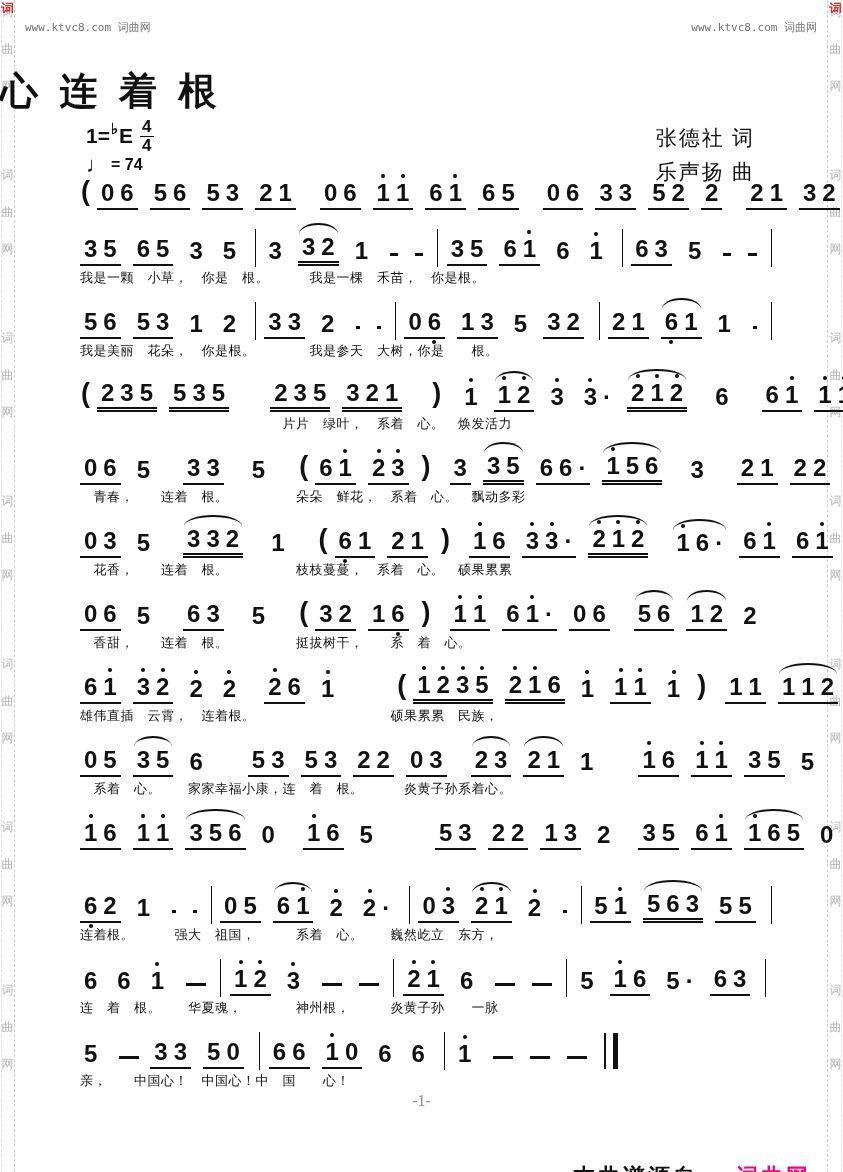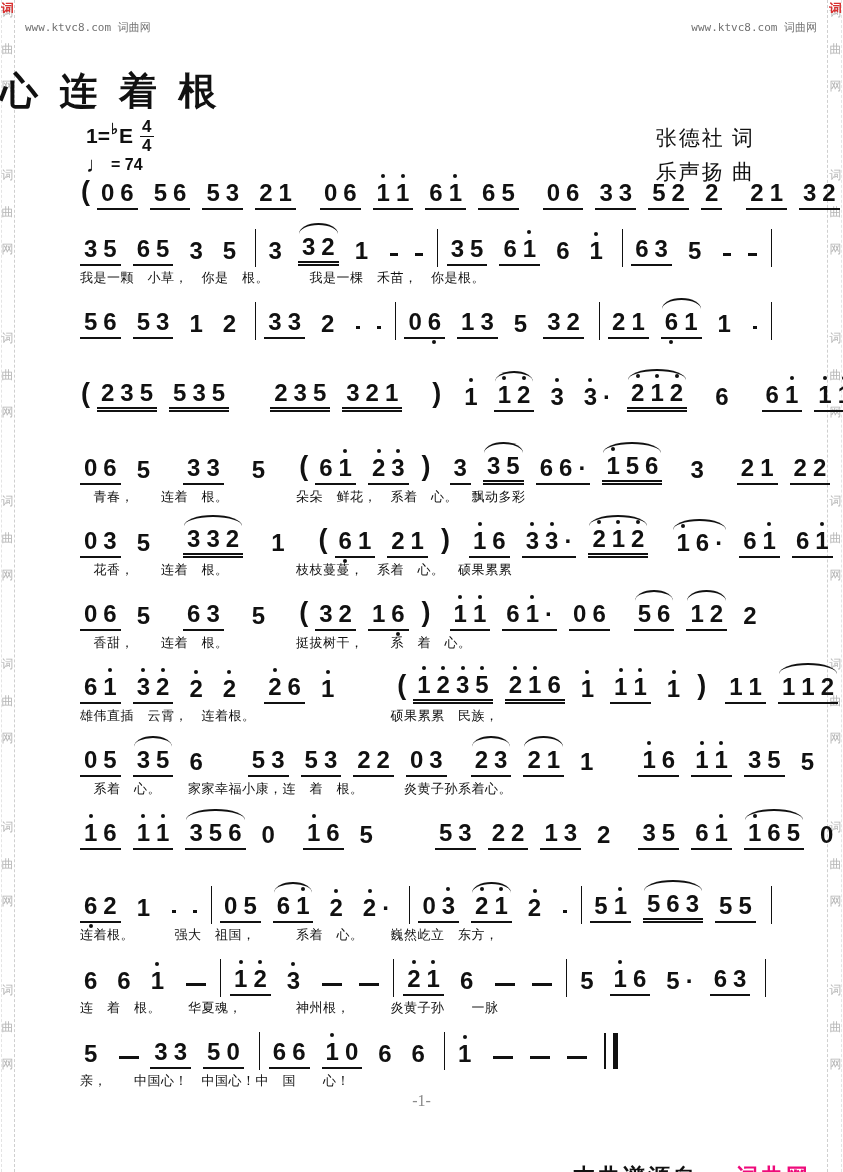--- a/index.html
+++ b/index.html
@@ -323,20 +323,21 @@
           <span class="tok u1 arc">
             <span class="ch lo">6</span>
             <span class="ch">1</span>
           </span>
           <span class="tok">
             <span class="ch">1</span>
           </span>
           <span class="tok dash"></span>
           <span class="tok bar"></span>
         </div>
+        <div class="lyr-line">我是美丽　花朵，　你是根。　　　　我是参天　大树，你是　　根。</div>
       </div>
       <div class="system">
         <div class="notes">
           <span class="tok paren">(</span>
           <span class="tok u2">
             <span class="ch">2</span>
             <span class="ch">3</span>
             <span class="ch">5</span>
           </span>
           <span class="tok u2">
@@ -386,20 +387,21 @@
           <span class="tok u1">
             <span class="ch">6</span>
             <span class="ch hi">1</span>
           </span>
           <span class="tok u1">
             <span class="ch hi">1</span>
             <span class="ch hi">1</span>
           </span>
           <span class="tok bar"></span>
         </div>
+        <div class="lyr-line">　　　　　　　　　　　　　　　片片　绿叶，　系着　心。　焕发活力</div>
       </div>
       <div class="system">
         <div class="notes">
           <span class="tok u1">
             <span class="ch">0</span>
             <span class="ch">6</span>
           </span>
           <span class="tok">
             <span class="ch">5</span>
           </span>

